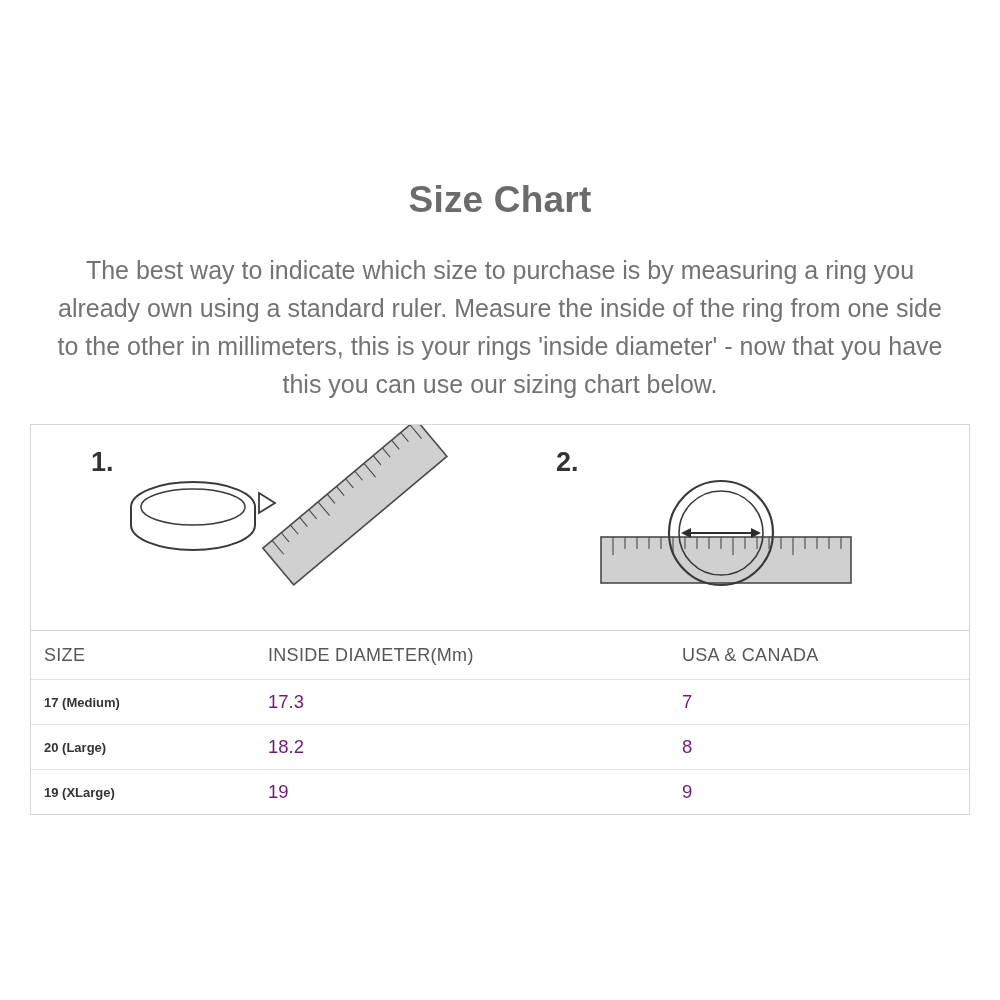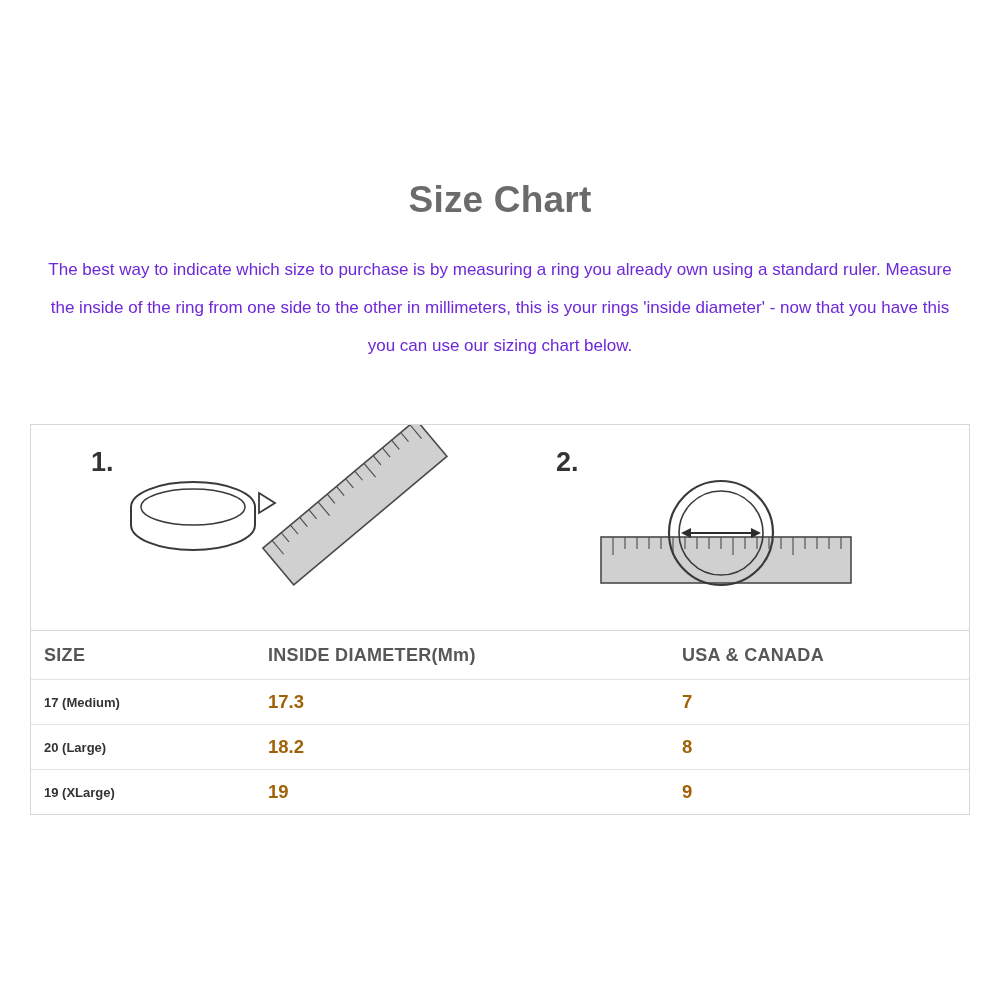--- a/index.html
+++ b/index.html
@@ -30,23 +30,23 @@
     margin: 0;
     padding-top: 180px;
     letter-spacing: 0.2px;
     line-height: 1.1;
   }
 
   .intro {
     margin: 30px auto 0 auto;
     width: 908px;
     text-align: center;
-    font-size: 17px;
+    font-size: 25px;
     line-height: 38px;
-    color: #6d28d9;
+    color: #737373;
   }
 
   .chartbox {
     position: absolute;
     left: 30px;
     top: 424px;
     width: 940px;
     border: 1px solid #d7d7d7;
     box-sizing: border-box;
     background: #fff;
@@ -74,38 +74,38 @@
     width: 100%;
     border-collapse: collapse;
     table-layout: fixed;
   }
   table.sizes th, table.sizes td {
     text-align: left;
     padding: 0;
     height: 44px;
     vertical-align: middle;
     border-bottom: 1px solid #e2e2e2;
-    font-weight: bold;
+    font-weight: normal;
   }
   table.sizes tr:last-child td { border-bottom: none; }
 
   table.sizes th {
     font-size: 18px;
     color: #575757;
     letter-spacing: 0.3px;
     height: 48px;
   }
   table.sizes td.size-col {
     font-size: 13px;
     color: #333333;
     font-weight: bold;
   }
   table.sizes td.val {
     font-size: 18.5px;
-    color: #a16207;
+    color: #701a75;
   }
 
   .c1 { width: 237px; padding-left: 13px !important; box-sizing: border-box; }
   .c2 { width: 414px; margin-left: 16px; }
   .c3 { width: auto; }
 
   th.c1 { padding-left: 13px !important; }
 </style>
 </head>
 <body>

